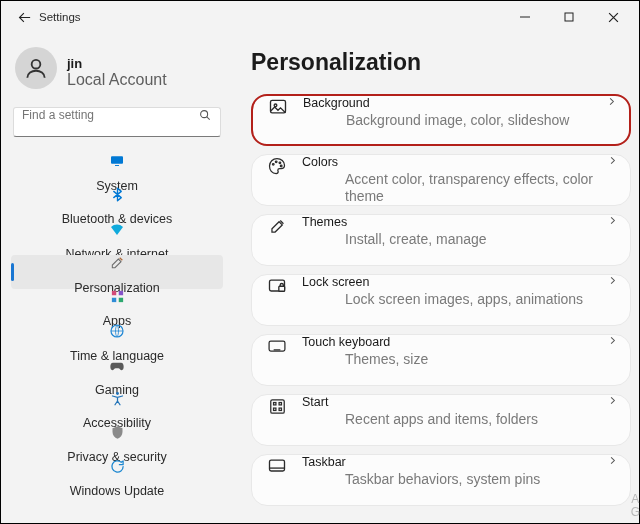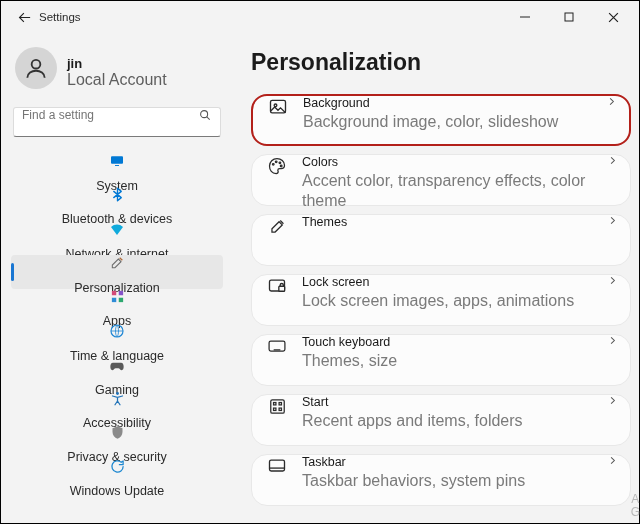--- a/index.html
+++ b/index.html
@@ -67,21 +67,21 @@
   .page-title { font-size:23px; font-weight:600; margin:6px 0 18px 0; }
   .settings-list { display:flex; flex-direction:column; gap:8px; }
   .settings-item {
     background:#fcfcfc; border:1px solid #e8e8e8; border-radius:16px;
     height:52px; display:flex; align-items:flex-start; padding:0 12px 0 14px;
   }
   .settings-item.highlighted { border:2px solid #b3201a; }
   .settings-item .icon-slot { width:22px; height:22px; display:flex; align-items:center; justify-content:center; margin-right:14px; color:#2a2a2a;}
   .settings-item .texts { flex:1; display:flex; flex-direction:column; line-height:1.25; }
   .settings-item .row-title { font-size:12.5px; color:#191919;}
-  .settings-item .row-sub { font-size:16px; color:#7a7a7a;}
+  .settings-item .row-sub { font-size:14px; color:#7a7a7a;margin-left:43px;}
   .chevron { color:#555; }
   .ghost-letters {position:absolute; right:-1px; bottom:4px; font-size:12px; color:#b8b8b8; line-height:1.1; text-align:center;}
   svg { display:block; }
 </style>
 </head>
 <body>
 
 <div class="window">
   <div class="titlebar">
     <div class="back">
@@ -268,20 +268,21 @@
           </div>
           <div class="settings-item">
             <span class="icon-slot">
               <svg width="19" height="19" viewBox="0 0 24 24" fill="none" stroke="#2b2b2b" stroke-width="1.6">
                 <path d="M14 6l4 4-9 9H5v-4l9-9z"></path>
                 <path d="M15.5 4.5l4 4"></path>
               </svg>
             </span>
             <div class="texts">
               <div class="row-title">Themes</div>
+              <div class="row-sub">Install, create, manage</div>
             </div>
             <span class="chevron">
               <svg width="11" height="11" viewBox="0 0 24 24" fill="none" stroke="currentColor" stroke-width="2.3">
                 <path d="M9 5l7 7-7 7"></path>
               </svg>
             </span>
           </div>
           <div class="settings-item">
             <span class="icon-slot">
               <svg width="20" height="20" viewBox="0 0 24 24" fill="none" stroke="#2b2b2b" stroke-width="1.6">

